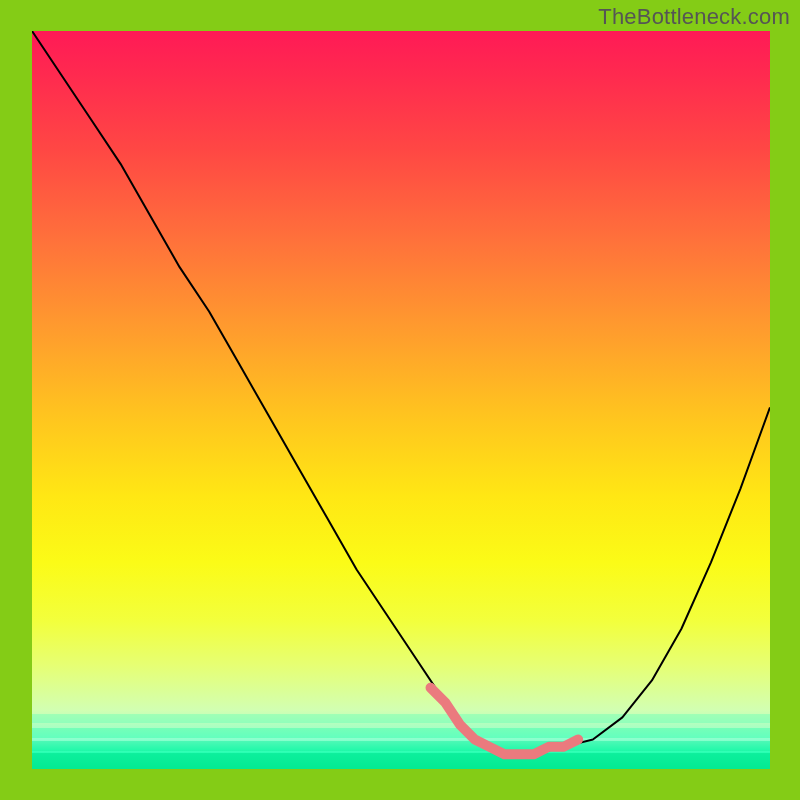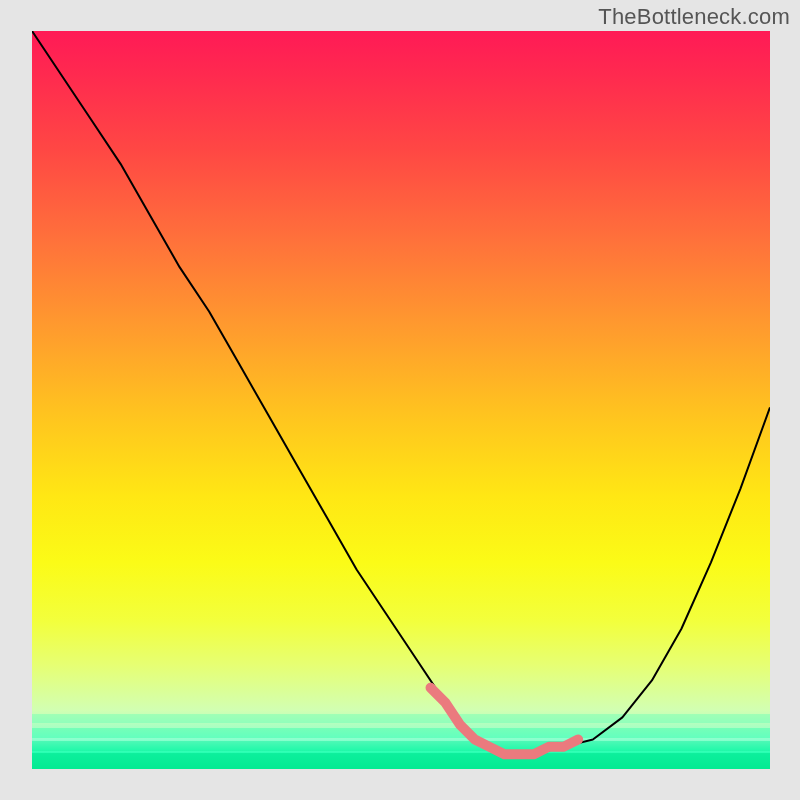--- a/index.html
+++ b/index.html
@@ -8,21 +8,21 @@
     width: 800px;
     height: 800px;
     background: #000;
     overflow: hidden;
     font-family: Arial, Helvetica, sans-serif;
   }
   .frame {
     position: relative;
     width: 800px;
     height: 800px;
-    background: #e5e5e5;
+    background: #84cc16;
   }
   .watermark {
     position: absolute;
     top: 4px;
     right: 10px;
     color: #555;
     font-size: 22px;
     font-weight: 500;
     letter-spacing: 0.2px;
     z-index: 10;

